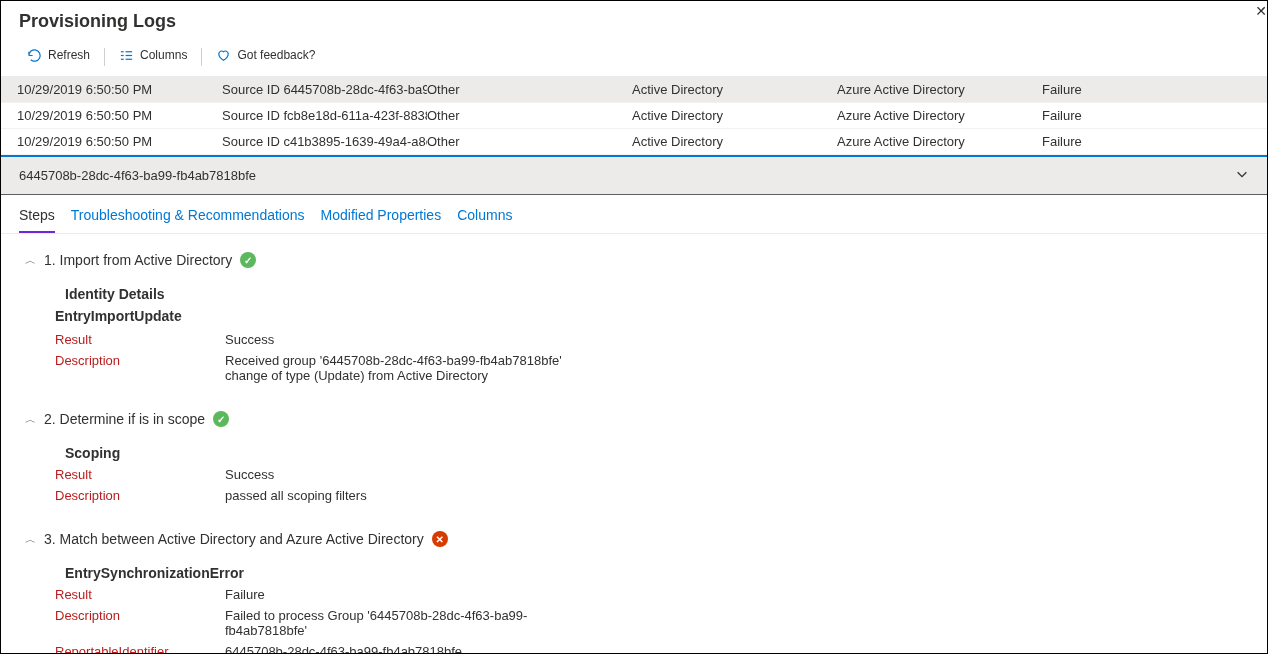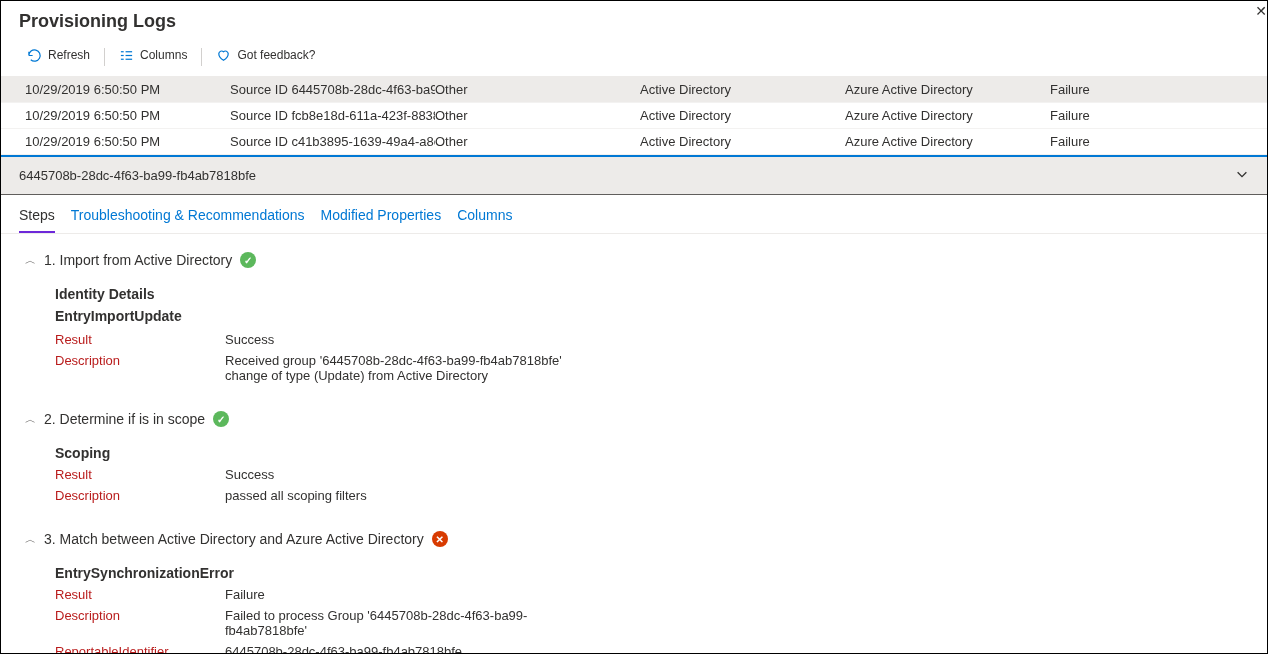--- a/index.html
+++ b/index.html
@@ -6,21 +6,21 @@
 body { font-family: "Segoe UI", Arial, sans-serif; font-size: 13px; color: #323130; background: #fff; border: 1px solid #000; width: 1268px; height: 654px; overflow: hidden; position: relative; }
 .header { padding: 10px 18px 8px; }
 .header h1 { font-size: 18px; font-weight: 600; }
 .close-x { position: absolute; top: 2px; right: 0; font-size: 14px; cursor: pointer; }
 .toolbar { display: flex; align-items: center; padding: 4px 18px 6px; border-bottom: 1px solid #edebe9; }
 .tool-btn { display: flex; align-items: flex-start; gap: 6px; color: #323130; padding: 4px 8px; cursor: pointer; font-size: 12px; }
 .tool-btn svg { width: 15px; height: 15px; }
 .divider-v { width: 1px; height: 18px; background: #d2d0ce; margin: 0 6px; }
 .icon-blue { color: #0078d4; }
 .logs-table { width: 100%; }
-.log-row { display: flex; padding: 5px 24px; font-size: 13px; border-bottom: 1px solid #f3f2f1; }
+.log-row { display: flex; padding: 5px 16px; font-size: 13px; border-bottom: 1px solid #f3f2f1; }
 .log-row.selected { background: #edebe9; }
 .col-date { width: 205px; }
 .col-source { width: 205px; white-space: nowrap; overflow: hidden; }
 .col-other { width: 205px; }
 .col-col4 { width: 205px; }
 .col-col5 { width: 205px; }
 .col-status { width: 100px; }
 .detail-header { background: #edebe9; padding: 10px 18px; display: flex; justify-content: space-between; align-items: center; border-top: 2px solid #0078d4; border-bottom: 1px solid #605e5c; }
 .detail-header-title { font-size: 13px; color: #323130; }
 .chevron { cursor: pointer; }
@@ -28,21 +28,21 @@
 .tab { padding: 4px 0 8px; font-size: 14px; color: #0078d4; cursor: pointer; }
 .tab.active { color: #323130; border-bottom: 2px solid #6d28d9; }
 .steps-content { padding: 18px 24px; overflow-y: auto; height: 440px; }
 .step-header { display: flex; align-items: center; gap: 8px; margin-bottom: 18px; }
 .step-caret { cursor: pointer; font-size: 11px; color: #605e5c; }
 .step-title { font-size: 14px; font-weight: 400; }
 .status-icon { width: 16px; height: 16px; border-radius: 50%; display: inline-flex; align-items: center; justify-content: center; color: #fff; font-size: 10px; font-weight: bold; }
 .status-success { background: #5cb85c; }
 .status-fail { background: #d83b01; }
 .section-block { margin-left: 30px; margin-bottom: 28px; }
-.section-heading { font-weight: 600; font-size: 14px; margin-bottom: 6px; }
+.section-heading { font-weight: 600; font-size: 14px; margin-bottom: 6px; margin-left: 10px; }
 .section-sub { font-weight: 600; font-size: 14px; margin-bottom: 8px; }
 .kv-row { display: flex; font-size: 13px; margin-bottom: 6px; }
 .kv-label { width: 170px; color: #b91c1c; }
 .kv-value { max-width: 360px; }
 </style>
 </head>
 <body>
 
 <div class="header">
   <h1>Provisioning Logs</h1>

